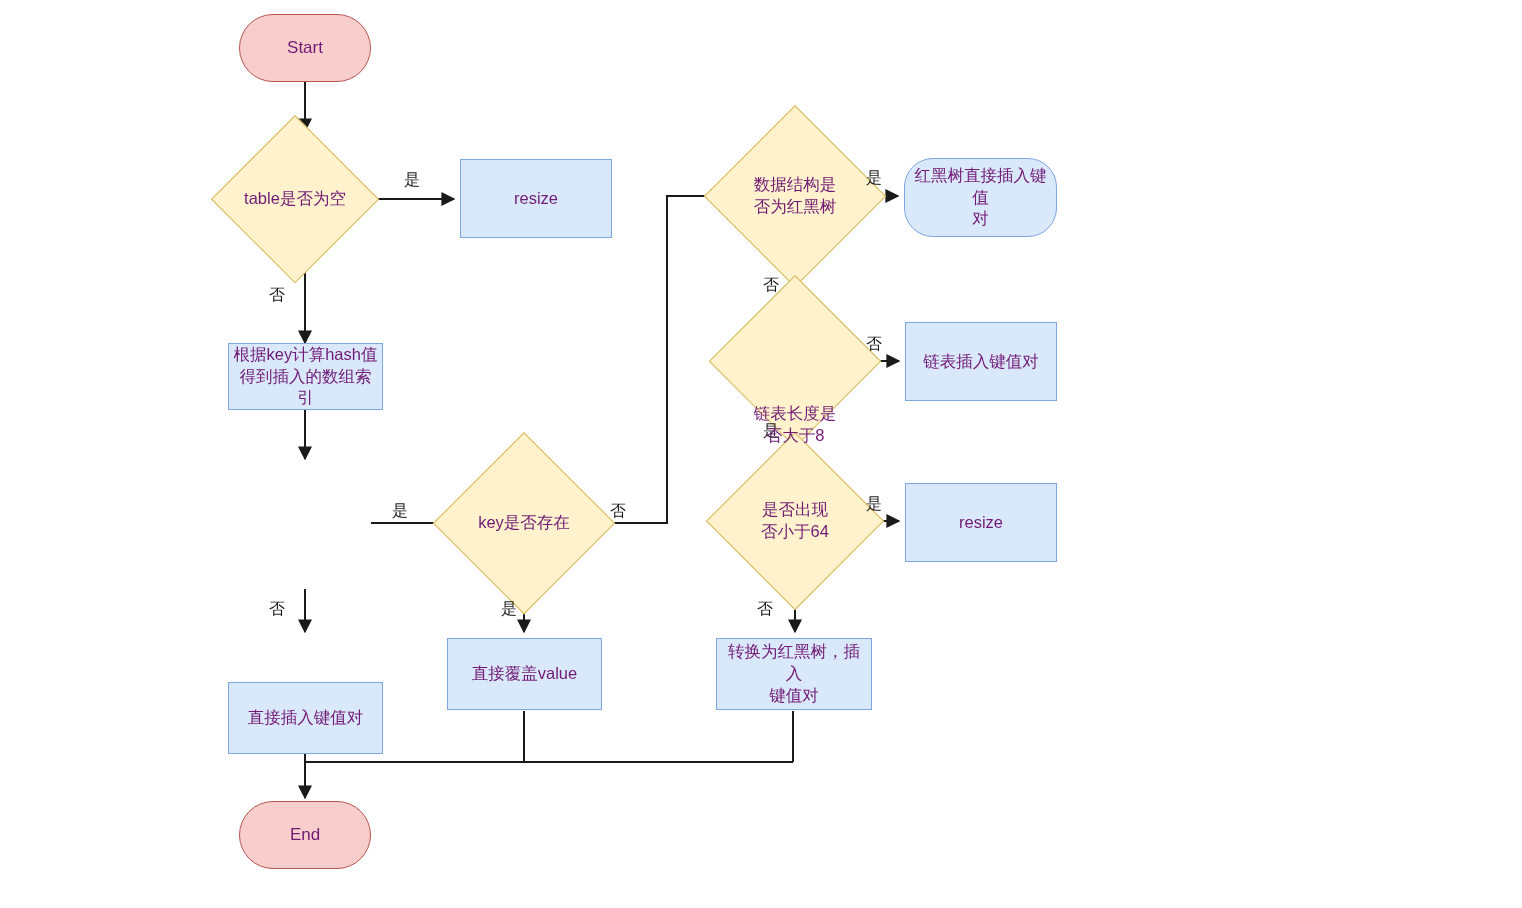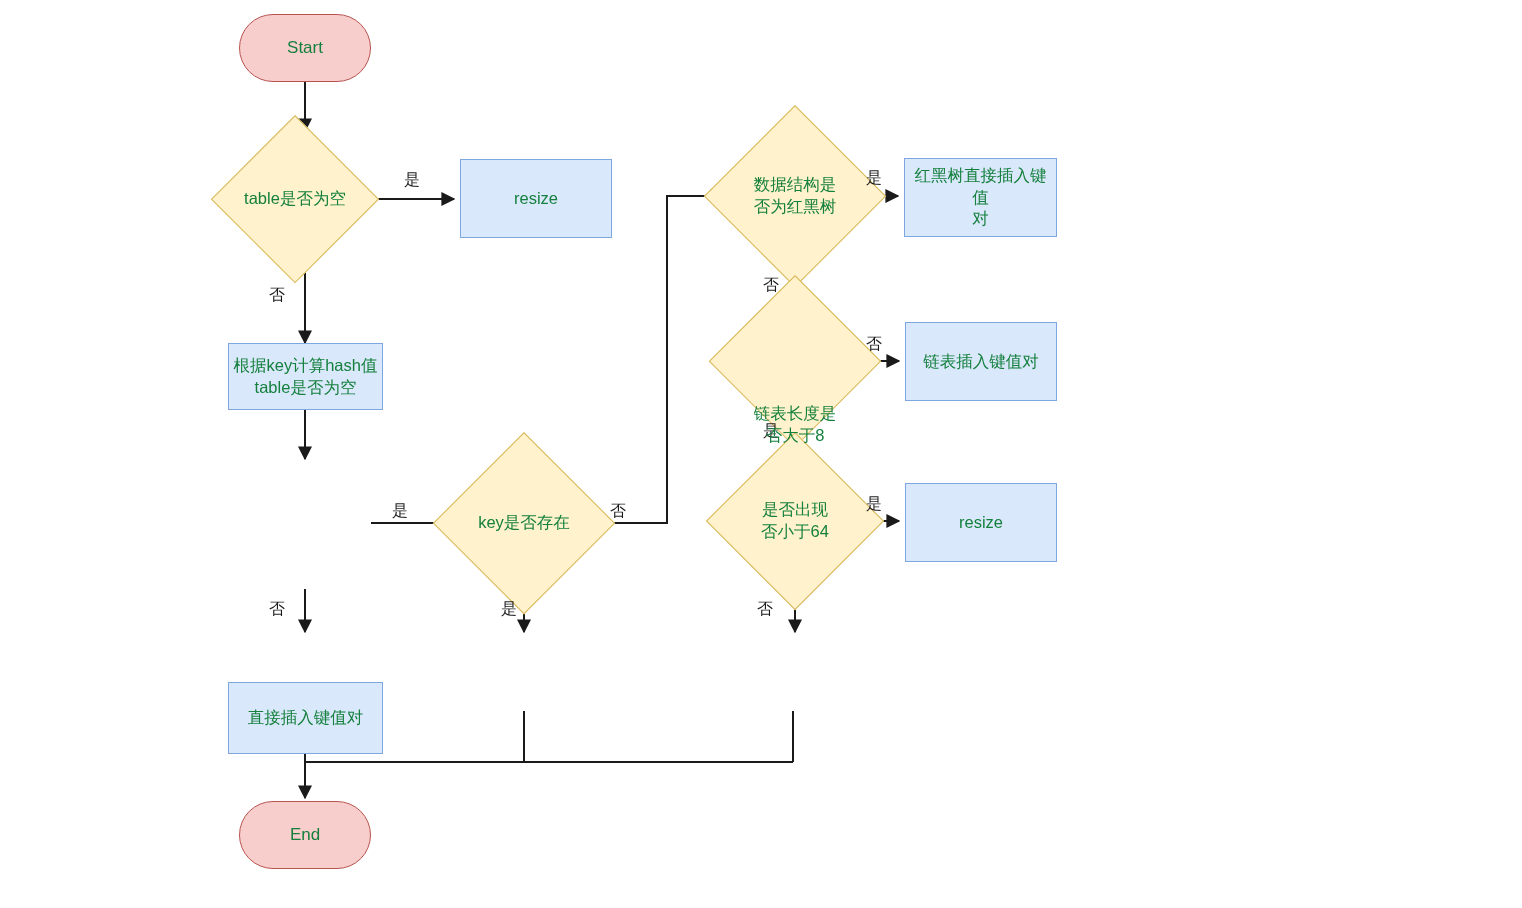--- a/index.html
+++ b/index.html
@@ -28,21 +28,21 @@
     height: 908px;
     pointer-events: none;
   }
   .node {
     position: absolute;
     box-sizing: border-box;
     display: flex;
     align-items: center;
     justify-content: center;
     text-align: center;
-    color: #15803d;
+    color: #701a75;
   }
   .node-label {
     display: block;
     line-height: 1.32;
     white-space: pre-line;
     padding: 0 4px;
   }
   
   .terminator {
     background: #f8cecc;
@@ -142,41 +142,44 @@
     <span class="diamond-shape"></span>
     <span class="node-label">table是否为空</span>
   </div>
 
   <div class="node process" style="left:460px; top:159px; width:152px; height:79px;">
     <span class="node-label">resize</span>
   </div>
 
   <div class="node process" style="left:228px; top:343px; width:155px; height:67px;">
     <span class="node-label">根据key计算hash值
-table是否为空</span>
+得到插入的数组索引</span>
   </div>
 
 
   <div class="node decision" style="left:433px; top:432px; width:182px; height:182px;">
     <span class="diamond-shape"></span>
     <span class="node-label">key是否存在</span>
   </div>
 
   <div class="node process" style="left:228px; top:638px; width:155px; height:72px;margin-top:44px;">
     <span class="node-label">直接插入键值对</span>
   </div>
 
+  <div class="node process" style="left:447px; top:638px; width:155px; height:72px;">
+    <span class="node-label">直接覆盖value</span>
+  </div>
 
   <div class="node decision" style="left:704px; top:105px; width:182px; height:182px;">
     <span class="diamond-shape"></span>
     <span class="node-label">数据结构是
 否为红黑树</span>
   </div>
 
-  <div class="node process" style="left:904px; top:158px; width:153px; height:79px;">
+  <div class="node process" style="left:904px; top:158px; width:153px; height:79px;border-radius:29px;">
     <span class="node-label">红黑树直接插入键值
 对</span>
   </div>
 
   <div class="node decision" style="left:709px; top:275px; width:172px; height:172px;align-items:flex-end;">
     <span class="diamond-shape"></span>
     <span class="node-label">链表长度是
 否大于8</span>
   </div>
 
@@ -187,20 +190,24 @@
   <div class="node decision" style="left:706px; top:432px; width:178px; height:178px;">
     <span class="diamond-shape"></span>
     <span class="node-label">是否出现
 否小于64</span>
   </div>
 
   <div class="node process" style="left:905px; top:483px; width:152px; height:79px;">
     <span class="node-label">resize</span>
   </div>
 
+  <div class="node process" style="left:716px; top:638px; width:156px; height:72px;">
+    <span class="node-label">转换为红黑树，插入
+键值对</span>
+  </div>
 
   <div class="node terminator" style="left:239px; top:801px; width:132px; height:68px;">
     <span class="node-label">End</span>
   </div>
 
   <span class="edge-label" style="left:404px; top:172px;">是</span>
 
   <span class="edge-label" style="left:269px; top:287px;">否</span>
 
   <span class="edge-label" style="left:392px; top:503px;">是</span>

